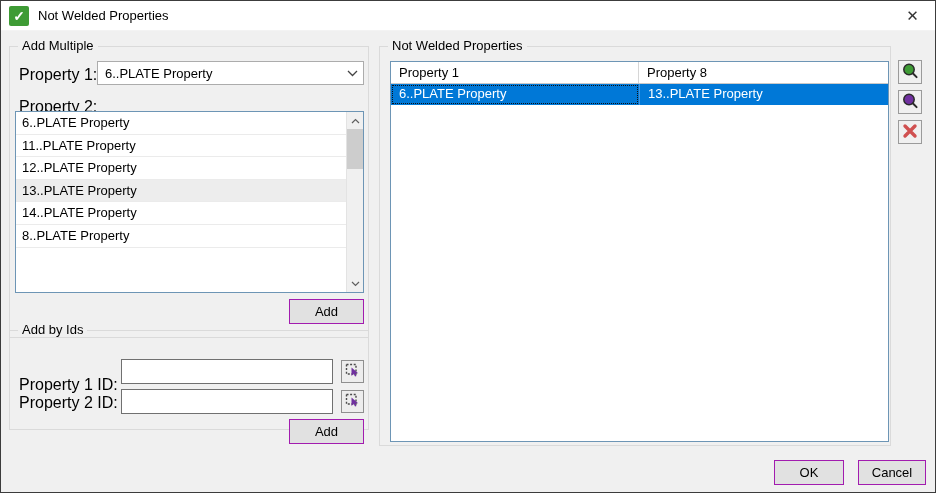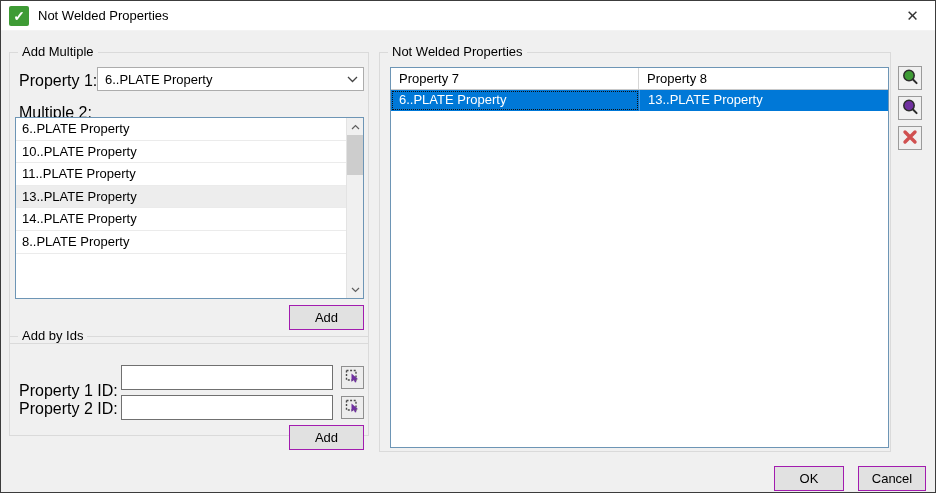--- a/index.html
+++ b/index.html
@@ -22,21 +22,21 @@
     background: #3e9b35; display: flex; align-items: center; justify-content: center;
     color: #fff; font-size: 14px; font-weight: bold; line-height: 1;
   }
   .title-text { margin-left: 9px; font-size: 13px; color: #000; }
   .close-btn {
     margin-left: auto; width: 45px; height: 30px; display: flex;
     align-items: center; justify-content: center; font-size: 15px; color: #333;
     cursor: default;
   }
 
-  .body { position: absolute; left: 0; top: 30px; width: 934px; height: 324px; margin-top: 6px; }
+  .body { position: absolute; left: 0; top: 30px; width: 934px; height: 324px; }
 
   
   .groupbox { position: absolute; border: 1px solid #dadada; }
   .groupbox-label {
     position: absolute; top: -9px; left: 8px; background: #f0f0f0;
     padding: 0 4px; font-size: 13px; color: #000; white-space: nowrap;
   }
 
   .grp-add-multiple { left: 8px;  top: 15px;  width: 360px; height: 292px; }
   .grp-add-by-ids   { left: 8px;  top: 299px; width: 360px; height: 100px; }
@@ -155,27 +155,27 @@
 
     <div class="combobox">
       <span class="combobox-value">6..PLATE Property</span>
       <span class="combobox-arrow">
         <svg width="11" height="7" viewBox="0 0 11 7">
             <path d="M1 1 L5.5 5.5 L10 1" fill="none" stroke="#444" stroke-width="1.3"></path>
           </svg>
       </span>
     </div>
 
-    <span class="lbl" style="left:18px; top:67px;">Multiple 2:</span>
+    <span class="lbl" style="left:18px; top:67px;">Property 2:</span>
 
     <div class="listbox">
       <div class="listbox-items">
           <div class="lb-item">6..PLATE Property</div>
-          <div class="lb-item">10..PLATE Property</div>
           <div class="lb-item">11..PLATE Property</div>
+          <div class="lb-item">12..PLATE Property</div>
           <div class="lb-item lb-selected">13..PLATE Property</div>
           <div class="lb-item">14..PLATE Property</div>
           <div class="lb-item">8..PLATE Property</div>
         </div>
       <div class="vscroll">
         <div class="vs-btn">
           <svg width="9" height="6" viewBox="0 0 9 6">
               <path d="M1 5 L4.5 1.5 L8 5" fill="none" stroke="#5f5f5f" stroke-width="1.2"></path>
             </svg>
         </div>
@@ -217,21 +217,21 @@
     </div>
 
     <button class="btn btn-add-ids">Add</button>
 
     <div class="groupbox grp-not-welded">
       <span class="groupbox-label">Not Welded Properties</span>
     </div>
 
     <div class="tbl">
       <div class="tbl-header">
-        <div class="tbl-hcell">Property 7</div>
+        <div class="tbl-hcell">Property 1</div>
         <div class="tbl-hcell">Property 8</div>
       </div>
       <div id="tbl-body">
           <div class="tbl-row row-selected">
             <div class="tbl-cell cell-focus">6..PLATE Property</div>
             <div class="tbl-cell">13..PLATE Property</div>
           </div>
         </div>
     </div>
 

